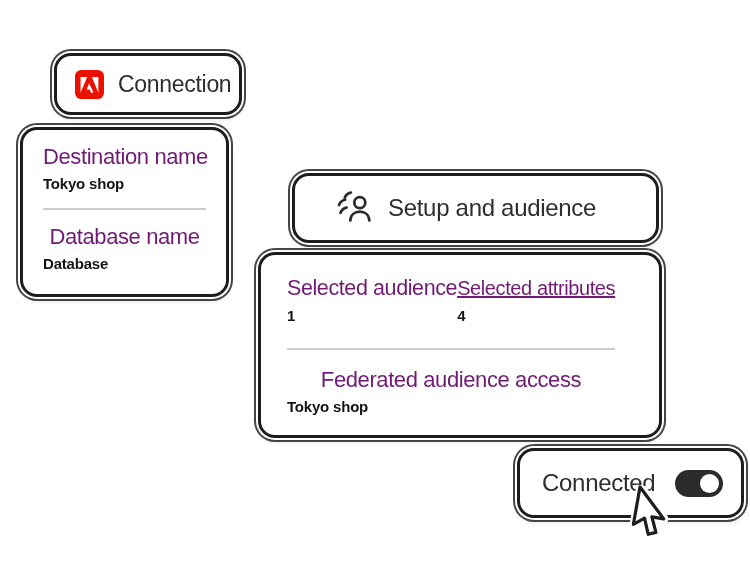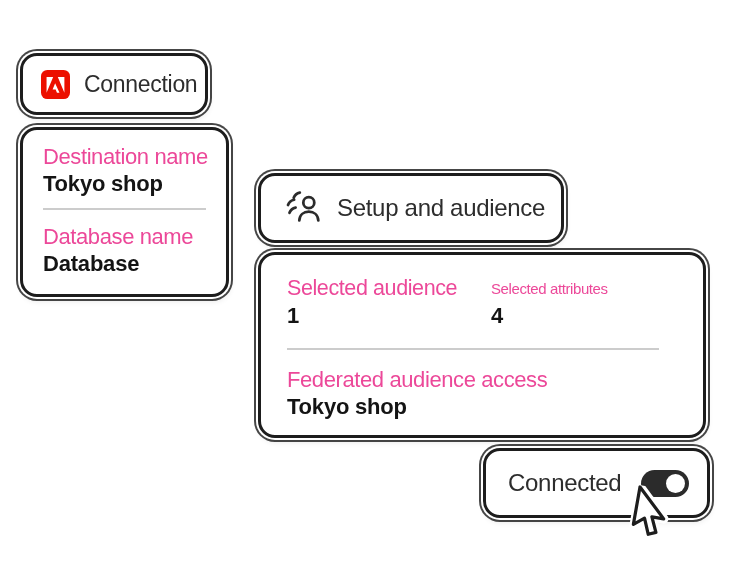--- a/index.html
+++ b/index.html
@@ -19,43 +19,44 @@
   }
   
   .card {
     position: absolute;
     box-sizing: border-box;
     background: #ffffff;
     border: 3px solid #1d1d1d;
     border-radius: 17px;
     box-shadow: 0 0 0 2px #ffffff, 0 0 0 4px rgba(29,29,29,0.82), 1px 4px 6px rgba(0,0,0,0.10);
   }
-  .hcard { display: flex; align-items: center; }
+  .hcard { display: flex; align-items: center; margin-left: 34px; }
 
   .card-connection { left: 20px; top: 53px; width: 188px; height: 62px; padding-left: 17px; gap: 13px; }
   .card-destination { left: 20px; top: 127px; width: 209px; height: 170px; padding: 13px 20px; }
-  .card-setup { left: 258px; top: 173px; width: 306px; height: 70px; padding-left: 23px; gap: 15px; }
-  .card-summary { left: 258px; top: 252px; width: 448px; height: 186px; padding: 20px 44px 0 26px; }
+  .card-setup { left: 258px; top: 173px; width: 367px; height: 70px; padding-left: 40px; gap: 15px; }
+  .card-summary { left: 258px; top: 252px; width: 404px; height: 186px; padding: 20px 44px 0 26px; }
   .card-connected { left: 483px; top: 448px; width: 227px; height: 70px; padding: 0 18px 0 22px; justify-content: space-between; align-items: center; }
 
   .title {
     font-size: 23px;
     color: #2d2d2d;
     letter-spacing: -0.3px;
     white-space: nowrap;
   }
   .field-label {
     font-size: 22px;
     line-height: 27px;
-    color: #ec4899;
+    color: #701a75;
     letter-spacing: -0.4px;
     white-space: nowrap;
+    text-align: center;
   }
   .field-value {
-    font-size: 22px;
+    font-size: 15px;
     line-height: 20px;
     font-weight: bold;
     color: #141414;
     letter-spacing: -0.2px;
     margin-top: 4px;
     white-space: nowrap;
   }
   .divider {
     height: 2px;
     background: #cccccc;
@@ -139,21 +140,21 @@
     <span class="title" style="font-size:24px;">Setup and audience</span>
   </div>
 
   <div class="card card-summary">
     <div class="stats-row">
       <div class="stat-col1">
         <div class="field-label" style="font-size:21.5px;">Selected audience</div>
         <div class="field-value">1</div>
       </div>
       <div>
-        <div class="field-label" style="font-size:15px;">Selected attributes</div>
+        <div class="field-label" style="font-size:20px;text-decoration:underline;">Selected attributes</div>
         <div class="field-value">4</div>
       </div>
     </div>
     <hr class="divider">
     <div>
       <div class="field-label">Federated audience access</div>
       <div class="field-value">Tokyo shop</div>
     </div>
   </div>
 

